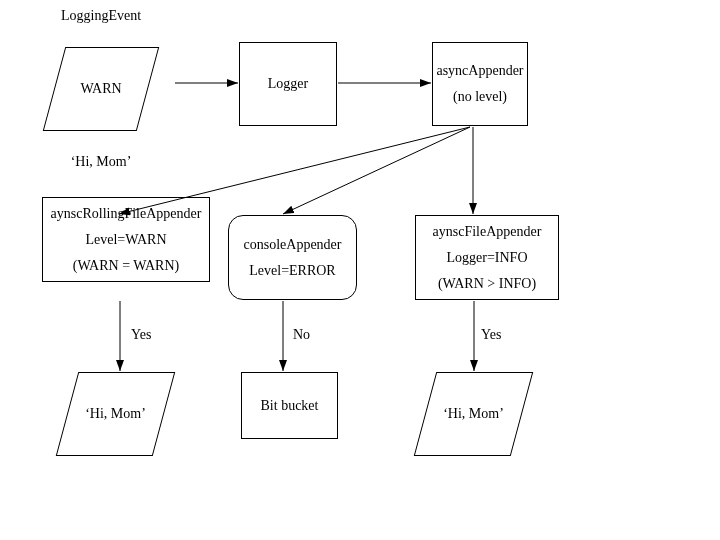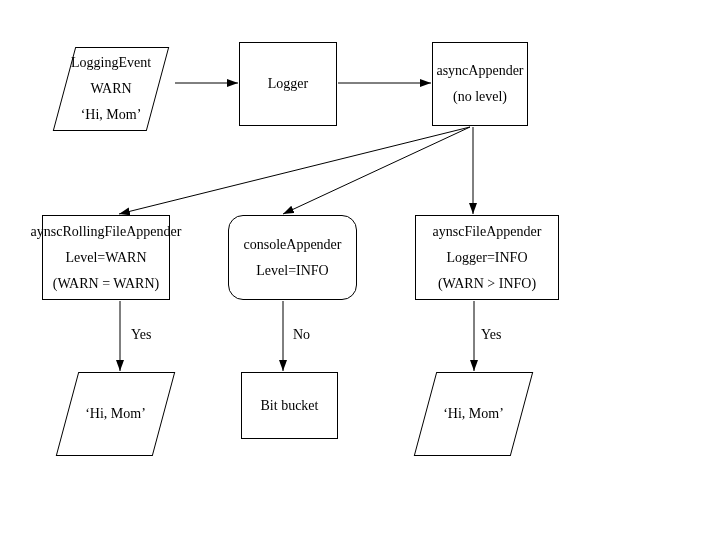--- a/index.html
+++ b/index.html
@@ -59,45 +59,45 @@
     <line x1="175" y1="83" x2="238" y2="83" stroke="#000" stroke-width="1" marker-end="url(#arrow)"></line>
     <line x1="338" y1="83" x2="431" y2="83" stroke="#000" stroke-width="1" marker-end="url(#arrow)"></line>
     <line x1="470" y1="127" x2="119" y2="214" stroke="#000" stroke-width="1" marker-end="url(#arrow)"></line>
     <line x1="470" y1="127" x2="283" y2="214" stroke="#000" stroke-width="1" marker-end="url(#arrow)"></line>
     <line x1="473" y1="127" x2="473" y2="214" stroke="#000" stroke-width="1" marker-end="url(#arrow)"></line>
     <line x1="120" y1="301" x2="120" y2="371" stroke="#000" stroke-width="1" marker-end="url(#arrow)"></line>
     <line x1="283" y1="301" x2="283" y2="371" stroke="#000" stroke-width="1" marker-end="url(#arrow)"></line>
     <line x1="474" y1="301" x2="474" y2="371" stroke="#000" stroke-width="1" marker-end="url(#arrow)"></line>
   </svg>
 
-  <div class="node" style="left:64px; top:47px; width:94px; height:84px;">
+  <div class="node" style="left:54px; top:47px; width:94px; height:84px;gap:47px;">
     <div class="para-shape"></div>
     <div class="tline">LoggingEvent</div>
     <div class="tline">WARN</div>
     <div class="tline">‘Hi, Mom’</div>
   </div>
 
   <div class="node rect" style="left:239px; top:42px; width:98px; height:84px;">
     <div class="tline">Logger</div>
   </div>
 
   <div class="node rect" style="left:432px; top:42px; width:96px; height:84px;">
     <div class="tline">asyncAppender</div>
     <div class="tline">(no level)</div>
   </div>
 
-  <div class="node rect" style="left:42px; top:215px; width:128px; height:85px;">
+  <div class="node rect" style="left:42px; top:197px; width:168px; height:85px;">
     <div class="tline">aynscRollingFileAppender</div>
     <div class="tline">Level=WARN</div>
     <div class="tline">(WARN = WARN)</div>
   </div>
 
   <div class="node rect" style="left:228px; top:215px; width:129px; height:85px;border-radius:15px;">
     <div class="tline">consoleAppender</div>
-    <div class="tline">Level=INFO</div>
+    <div class="tline">Level=ERROR</div>
   </div>
 
   <div class="node rect" style="left:415px; top:215px; width:144px; height:85px;">
     <div class="tline">aynscFileAppender</div>
     <div class="tline">Logger=INFO</div>
     <div class="tline">(WARN &gt; INFO)</div>
   </div>
 
   <div class="edge-label" style="left:131px; top:327px;">Yes</div>
   <div class="edge-label" style="left:293px; top:327px;">No</div>

